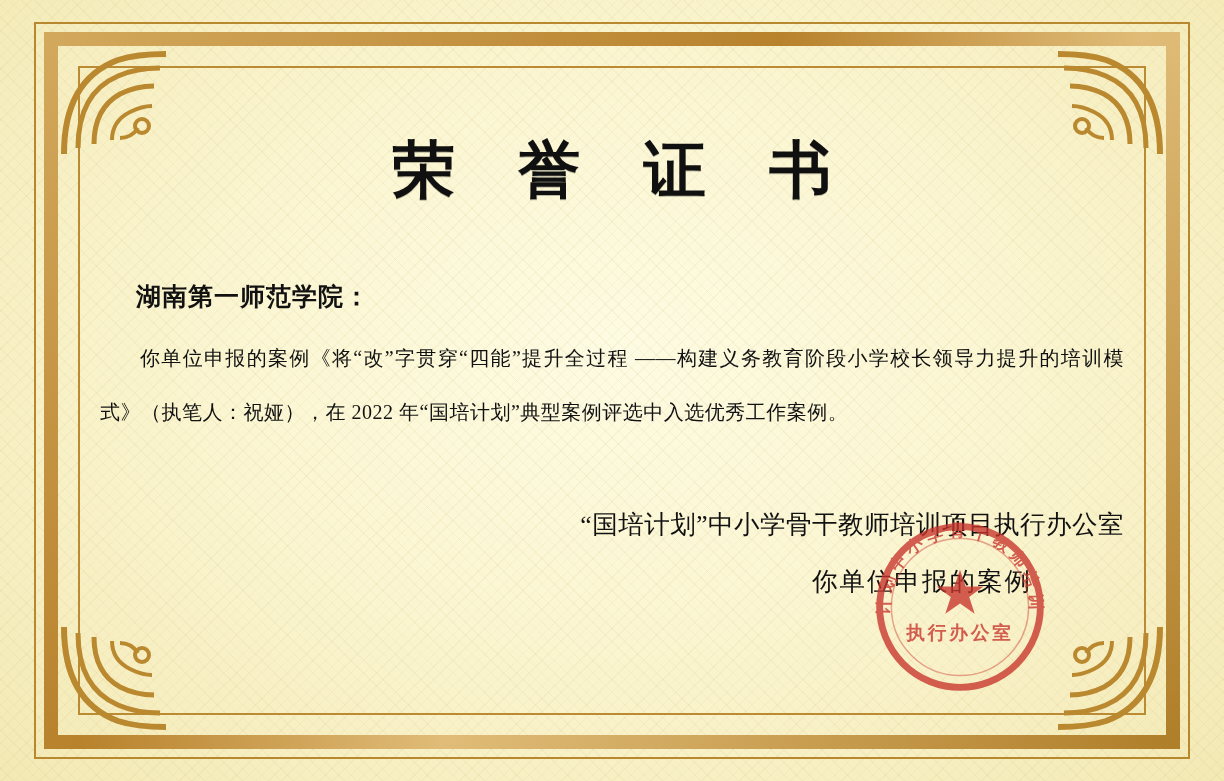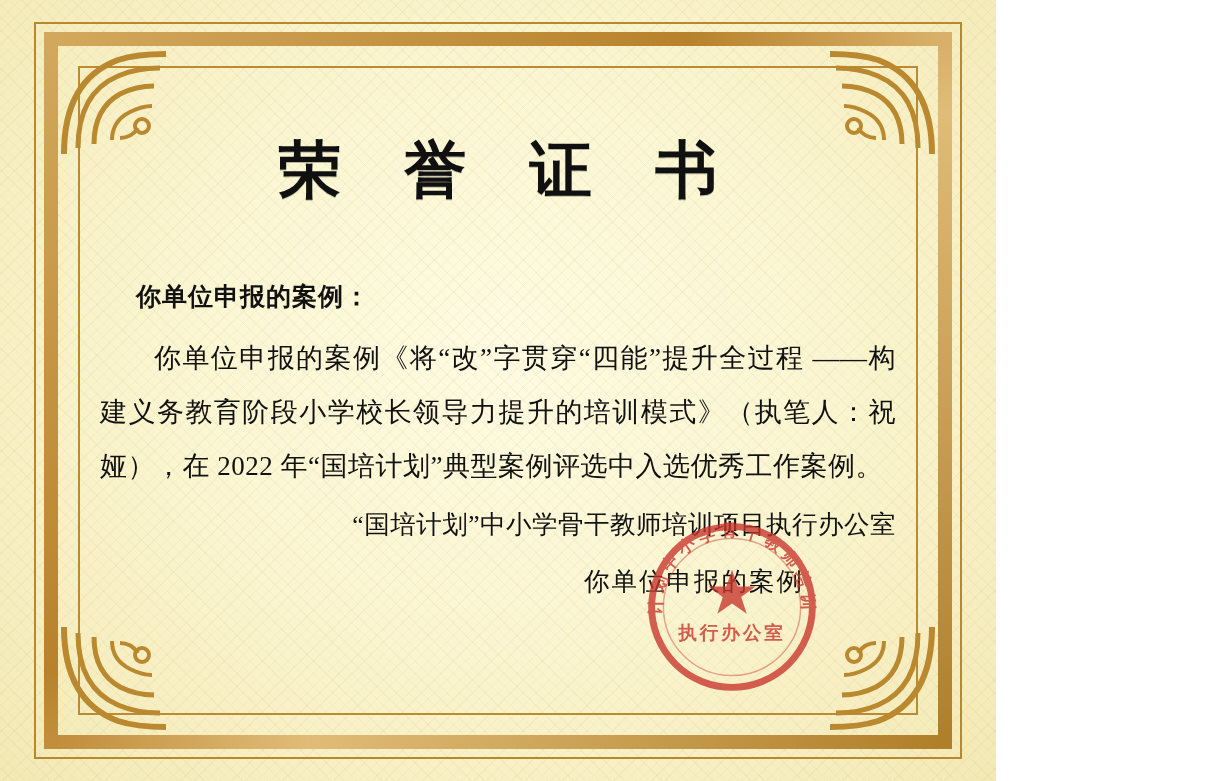--- a/index.html
+++ b/index.html
@@ -9,21 +9,21 @@
   body {
     width: 1224px;
     height: 781px;
     overflow: hidden;
     font-family: "Liberation Serif", "DejaVu Serif", serif;
     background: #ffffff;
   }
 
   .certificate {
     position: relative;
-    width: 996px;
+    width: 1224px;
     height: 781px;
     background:
       radial-gradient(ellipse at 50% 45%, #fdfbe2 0%, #fbf6d2 45%, #f7efc2 75%, #f3e9b4 100%);
     box-sizing: border-box;
     overflow: hidden;
   }
 
   
   .texture {
     position: absolute;
@@ -92,21 +92,21 @@
     margin-top: 68px;
     margin-left: 36px;
     font-size: 25px;
     font-weight: 700;
     color: #111;
     letter-spacing: 1px;
   }
 
   .para {
     margin-top: 18px;
-    font-size: 27px;
+    font-size: 20px;
     line-height: 54px;
     color: #111;
     text-align: justify;
     text-align-last: left;
     text-indent: 2em;
     letter-spacing: 0.5px;
   }
 
   .para.short {
     margin-top: 20px;
@@ -194,21 +194,21 @@
       <path d="M52 92 C52 80 58 70 70 64 C78 60 86 58 92 58" stroke-width="4"></path>
       <circle cx="82" cy="78" r="7" stroke-width="4"></circle>
       <path d="M60 90 C68 90 74 86 78 80" stroke-width="4"></path>
     </svg>
   </div>
 
   <div class="content">
 
     <div class="title">荣 誉 证 书</div>
 
-    <div class="recipient">你单位申报的案例：</div>
+    <div class="recipient">湖南第一师范学院：</div>
 
     <div class="para">你单位申报的案例《将“改”字贯穿“四能”提升全过程 ——构建义务教育阶段小学校长领导力提升的培训模式》（执笔人：祝娅），在 2022 年“国培计划”典型案例评选中入选优秀工作案例。</div>
 
 
     <div class="signature">
       <div class="sig-org">“国培计划”中小学骨干教师培训项目执行办公室</div>
       <div class="sig-date">你单位申报的案例</div>
     </div>
 
   </div>

